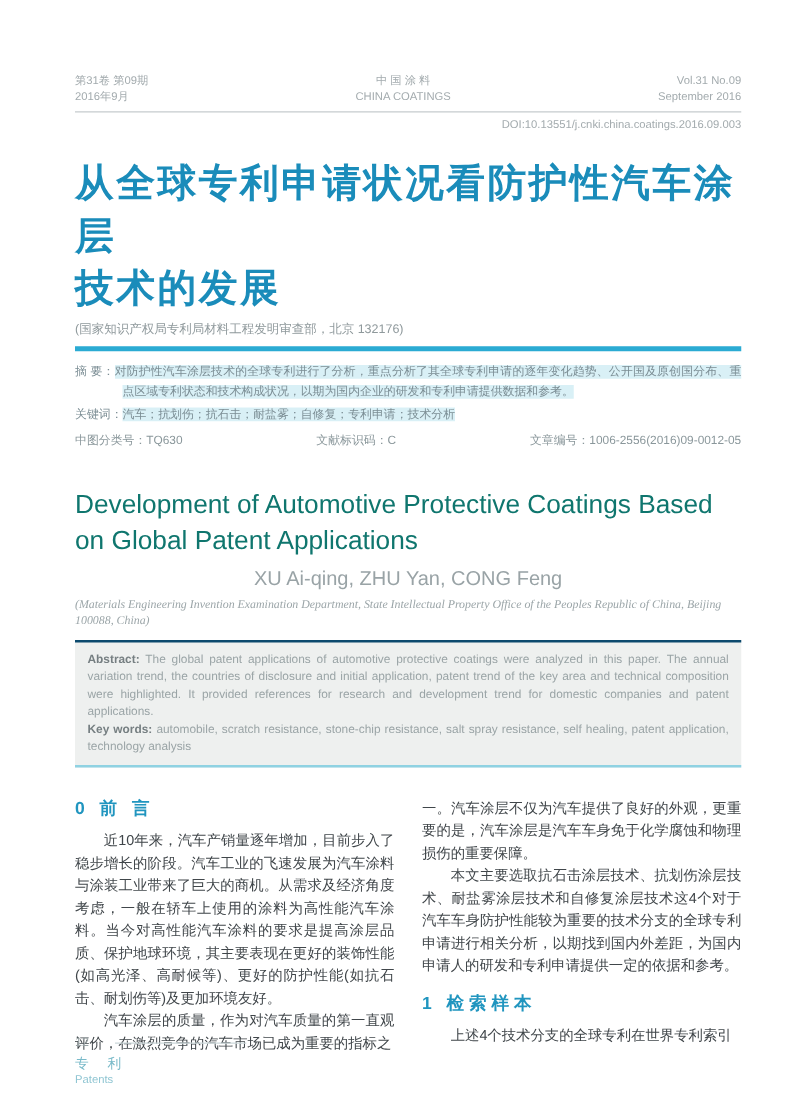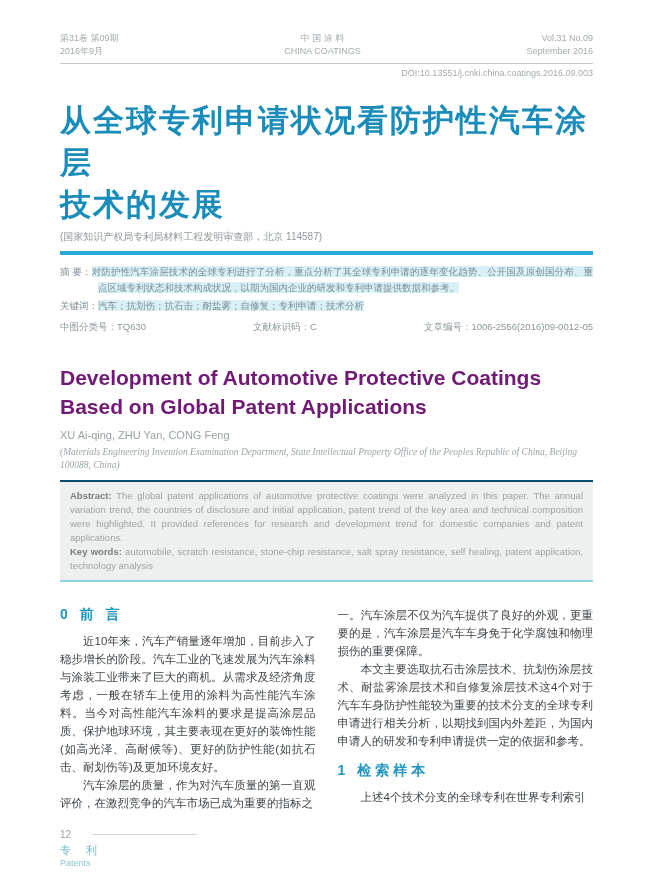--- a/index.html
+++ b/index.html
@@ -4,21 +4,21 @@
 <style>
   * { margin:0; padding:0; box-sizing:border-box; }
   html,body { background:#ffffff; }
   .page {
     position:relative;
     width:645px; height:876px;
     background:#ffffff;
     overflow:hidden;
     font-family:"Liberation Sans","DejaVu Sans",sans-serif;
   }
-  .content { padding:4px 52px 0 60px; }
+  .content { padding:16px 52px 0 60px;margin-top:14px; }
 
   
   .journal-header {
     display:flex; justify-content:space-between; align-items:flex-end;
     padding-top:28px; padding-bottom:5px;
     border-bottom:1px solid #c6ccce;
     font-size:9px; line-height:13px; color:#a3abae;
   }
   .jh-left { text-align:left; }
   .jh-center { text-align:center; }
@@ -39,23 +39,23 @@
   
   .abstract-cn { margin-top:9px; font-size:9.5px; line-height:16px; color:#7b8d94; text-align:justify; }
   .abs-p  { padding-left:38px; text-indent:-38px; }
   .hl     { background:rgba(63,181,212,0.20); }
   .kw-line { margin-top:2px; }
   .meta-row { display:flex; justify-content:space-between; margin-top:5px; color:#8a979b; }
 
   
   .title-en {
     margin-top:28px;
-    font-size:21px; line-height:29px; font-weight:bold; color:#701a75;
+    font-size:21px; line-height:29px; font-weight:normal; color:#0f766e;
   }
-  .authors-en { margin-top:8px; font-size:11px; color:#99a3a6; }
+  .authors-en { margin-top:8px; font-size:16px; color:#99a3a6;text-align:center; }
   .affil-en {
     margin-top:5px; font-size:9.5px; line-height:13px; color:#9ba5a8;
     font-style:italic; font-family:"Liberation Serif","DejaVu Serif",serif;
   }
 
   
   .abstract-box {
     margin-top:8px;
     background:#eef0ef;
     border-top:2px solid #0c4a6e; border-bottom:2px solid #8fd2e2;
@@ -104,21 +104,21 @@
       <div class="jh-right">
         <div>Vol.31 No.09</div>
         <div>September 2016</div>
       </div>
     </header>
 
     <div class="doi">DOI:10.13551/j.cnki.china.coatings.2016.09.003</div>
 
     <h1 class="title-cn"><span>从全球专利申请状况看防护性汽车涂层</span><br><span>技术的发展</span></h1>
 
-    <div class="affil-cn">(国家知识产权局专利局材料工程发明审查部，北京  114587)</div>
+    <div class="affil-cn">(国家知识产权局专利局材料工程发明审查部，北京  132176)</div>
 
     <div class="accent-bar"></div>
 
     <div class="abstract-cn">
       <p class="abs-p"><span>摘  要：</span><span class="hl">对防护性汽车涂层技术的全球专利进行了分析，重点分析了其全球专利申请的逐年变化趋势、公开国及原创国分布、重点区域专利状态和技术构成状况，以期为国内企业的研发和专利申请提供数据和参考。</span></p>
       <p class="kw-line"><span>关键词：</span><span class="hl">汽车；抗划伤；抗石击；耐盐雾；自修复；专利申请；技术分析</span></p>
       <div class="meta-row">
         <span><span>中图分类号：</span><span>TQ630</span></span>
         <span><span>文献标识码：</span><span>C</span></span>
         <span><span>文章编号：</span><span>1006-2556(2016)09-0012-05</span></span>

